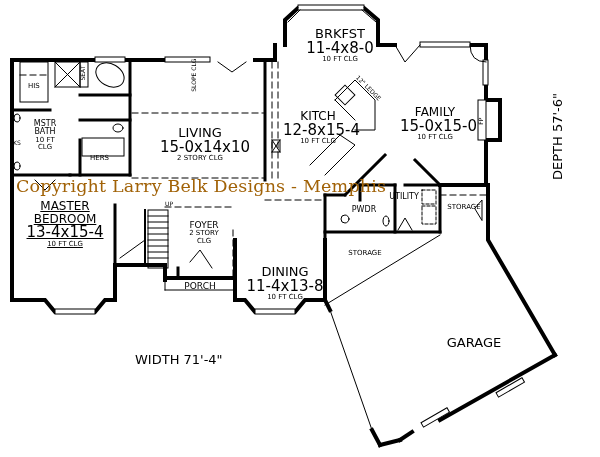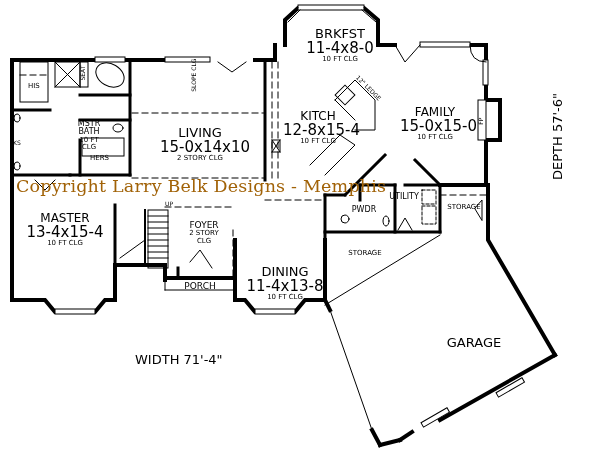--- a/index.html
+++ b/index.html
@@ -179,29 +179,30 @@
   <span class="dim">15-0x15-0</span>
   <span class="clg">10 FT CLG</span>
 </div>
 
 <div class="lbl" style="left:160px; top:126px; width:80px;">
   <span class="name" style="font-size:13px;">LIVING</span>
   <span class="dim">15-0x14x10</span>
   <span class="clg">2 STORY CLG</span>
 </div>
 
-<div class="lbl" style="left:30px; top:120px; width:30px;margin-left:44px;">
+<div class="lbl" style="left:30px; top:120px; width:30px;">
   <span class="name" style="font-size:8px;">MSTR</span>
   <span class="name" style="font-size:8px;">BATH</span>
   <span class="clg">10 FT</span>
   <span class="clg">CLG</span>
 </div>
 
-<div class="lbl" style="left:20px; top:212px; width:90px;">
+<div class="lbl" style="left:20px; top:200px; width:90px;text-decoration:underline;">
   <span class="name" style="font-size:12px;">MASTER</span>
+  <span class="name" style="font-size:12px;">BEDROOM</span>
   <span class="dim">13-4x15-4</span>
   <span class="clg">10 FT CLG</span>
 </div>
 
 <div class="lbl" style="left:182px; top:221px; width:44px;">
   <span class="name" style="font-size:9px;">FOYER</span>
   <span class="clg">2 STORY</span>
   <span class="clg">CLG</span>
 </div>
 

